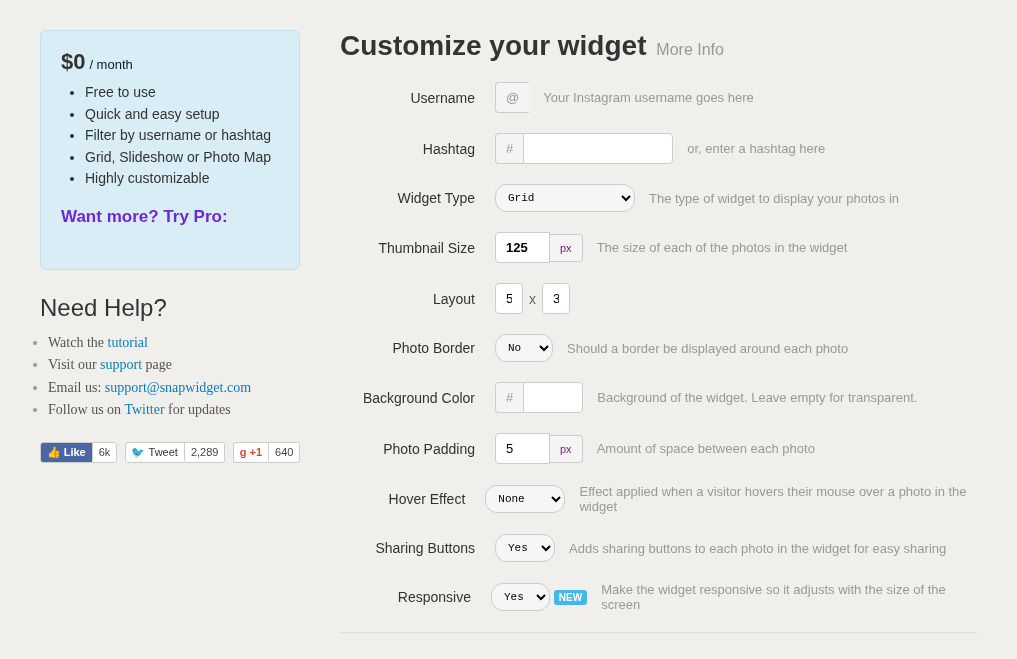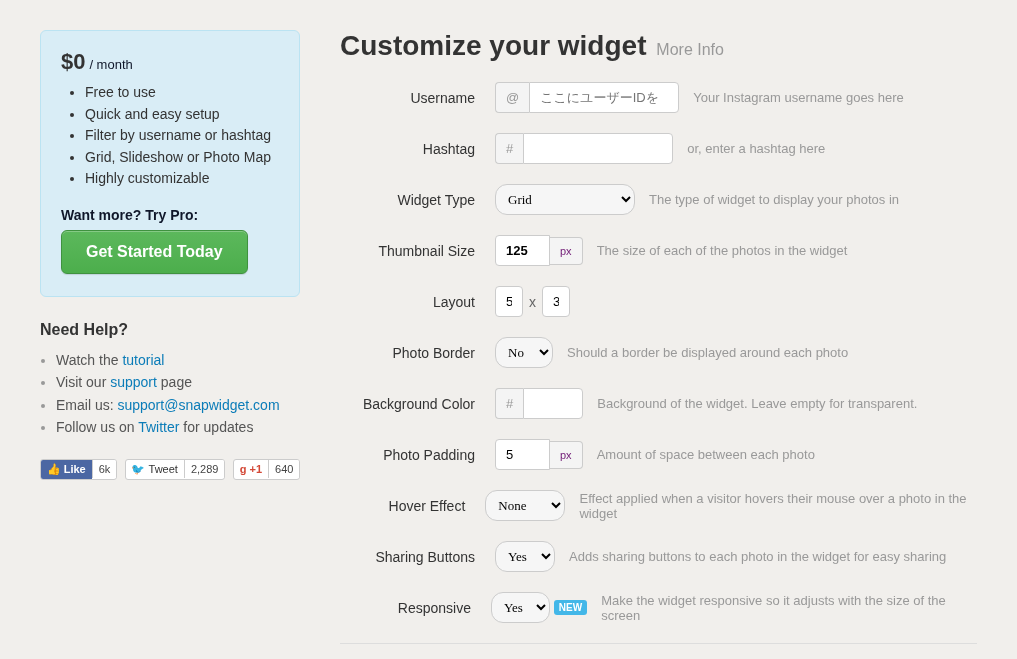--- a/index.html
+++ b/index.html
@@ -8,43 +8,43 @@
 .sidebar { width: 260px; flex-shrink: 0; }
 .main { flex: 1; }
 h1 { font-size: 28px; font-weight: 700; color: #333; margin-bottom: 20px; }
 h2 { font-size: 28px; font-weight: 700; color: #333; margin-bottom: 20px; display: inline-block; }
 .moreinfo { color: #999; font-size: 16px; margin-left: 6px; }
 .pricebox { background: #d9edf6; border: 1px solid #bbe3f2; border-radius: 6px; padding: 18px 20px 22px; margin-bottom: 24px; }
 .price { font-size: 22px; font-weight: 700; color: #333; }
 .permonth { color: #0f172a; font-size: 13px; font-weight: 400; }
 .features { list-style: disc; margin: 8px 0 18px 24px; color: #333; font-size: 14px; line-height: 1.4; }
 .features li { margin-bottom: 2px; }
-.wantmore { font-weight: 700; font-size: 14px; color: #0f172a; margin-bottom: 7px; }
+.wantmore { font-weight: 700; font-size: 17px; color: #6d28d9; margin-bottom: 20px; }
 .btn-green { display: inline-block; background: linear-gradient(#5cb85c,#4cae4c); border: 1px solid #3f923f; color: #fff; font-weight: 700; font-size: 16px; padding: 12px 24px; border-radius: 6px; box-shadow: inset 0 1px 0 rgba(255,255,255,.25), 0 1px 1px rgba(0,0,0,.12); cursor: pointer; }
-.helphead { font-size: 16px; font-weight: 700; margin-bottom: 10px; }
-.helplist { list-style: disc; margin-left: 16px; color: #999; line-height: 1.6; }
+.helphead { font-size: 24px; font-weight: 400; margin-bottom: 10px; }
+.helplist { list-style: disc; margin-left: 8px; color: #999; line-height: 1.6; font-family: Liberation Serif, serif; }
 .helplist li span { color: #555; }
 .link { color: #0b7cb8; }
 .social { display: flex; gap: 8px; margin-top: 20px; }
 .social-btn { display: inline-flex; align-items: center; border: 1px solid #ccc; border-radius: 3px; font-size: 11px; background: #fff; overflow: hidden; }
 .social-btn .sb-label { padding: 3px 6px; display: inline-flex; align-items: center; gap: 3px; }
 .social-btn .sb-count { padding: 3px 6px; border-left: 1px solid #ccc; background: #fff; color: #444; }
 .fb .sb-label { background: #4b67a3; color: #fff; font-weight: bold; }
 .tw .sb-label { color: #333; }
 .gp .sb-label { color: #d34836; font-weight: bold; }
 .formrow { display: flex; align-items: center; margin-bottom: 20px; }
 .formrow label { width: 135px; text-align: right; margin-right: 20px; color: #333; font-size: 14px; }
 .inputwrap { display: flex; align-items: center; }
 .prefix { border: 1px solid #ccc; border-right: none; background: #f4f4f4; color: #999; padding: 7px 10px; border-radius: 4px 0 0 4px; font-size: 13px; }
 .suffix { border: 1px solid #ccc; border-left: none; background: #f4f4f4; color: #701a75; padding: 7px 10px; border-radius: 0 4px 4px 0; font-size: 11px; }
 input[type=text] { border: 1px solid #ccc; padding: 7px 10px; font-size: 13px; font-family: inherit; }
 .inp-round-r { border-radius: 0 4px 4px 0; }
 .inp-round-l { border-radius: 4px 0 0 4px; }
 .inp-round { border-radius: 4px; }
-select { border: 1px solid #ccc; padding: 6px 8px; border-radius: 12px; background: #f6f6f6; font-size: 13px; font-family: Liberation Serif, serif; }
+select { border: 1px solid #ccc; padding: 6px 8px; border-radius: 12px; background: #f6f6f6; font-size: 11px; font-family: Liberation Mono, monospace; }
 .helptext { color: #999; font-size: 13px; margin-left: 14px; }
 .xsep { margin: 0 6px; color: #666; }
 .badge-new { background: #43b7e8; color: #fff; font-size: 10px; font-weight: bold; padding: 2px 5px; border-radius: 3px; margin-left: 4px; vertical-align: middle; }
 hr.divider { border: 0; border-top: 1px solid #ddd; margin: 16px 0 22px; }
 </style>
 </head>
 <body>
 
 <div class="container">
   <aside class="sidebar">
@@ -54,21 +54,20 @@
         <span class="permonth">/ month</span>
       </div>
       <ul class="features">
         <li>Free to use</li>
         <li>Quick and easy setup</li>
         <li>Filter by username or hashtag</li>
         <li>Grid, Slideshow or Photo Map</li>
         <li>Highly customizable</li>
       </ul>
       <div class="wantmore">Want more? Try Pro:</div>
-      <button class="btn-green">Get Started Today</button>
     </div>
 
     <div class="helphead">Need Help?</div>
     <ul class="helplist">
       <li><span>Watch the </span><a class="link">tutorial</a></li>
       <li><span>Visit our </span><a class="link">support</a><span> page</span></li>
       <li><span>Email us: </span><a class="link">support@snapwidget.com</a></li>
       <li><span>Follow us on </span><a class="link">Twitter</a><span> for updates</span></li>
     </ul>
 
@@ -100,21 +99,20 @@
   <main class="main">
     <div>
       <h2>Customize your widget</h2>
       <a class="moreinfo">More Info</a>
     </div>
 
     <div class="formrow">
       <label>Username</label>
       <span class="inputwrap">
         <span class="prefix">@</span>
-        <input type="text" class="inp-round-r" style="width: 150px;" placeholder="ここにユーザーIDを">
       </span>
       <span class="helptext">Your Instagram username goes here</span>
     </div>
 
     <div class="formrow">
       <label>Hashtag</label>
       <span class="inputwrap">
         <span class="prefix">#</span>
         <input type="text" class="inp-round-r" style="width: 150px;" placeholder="">
       </span>

